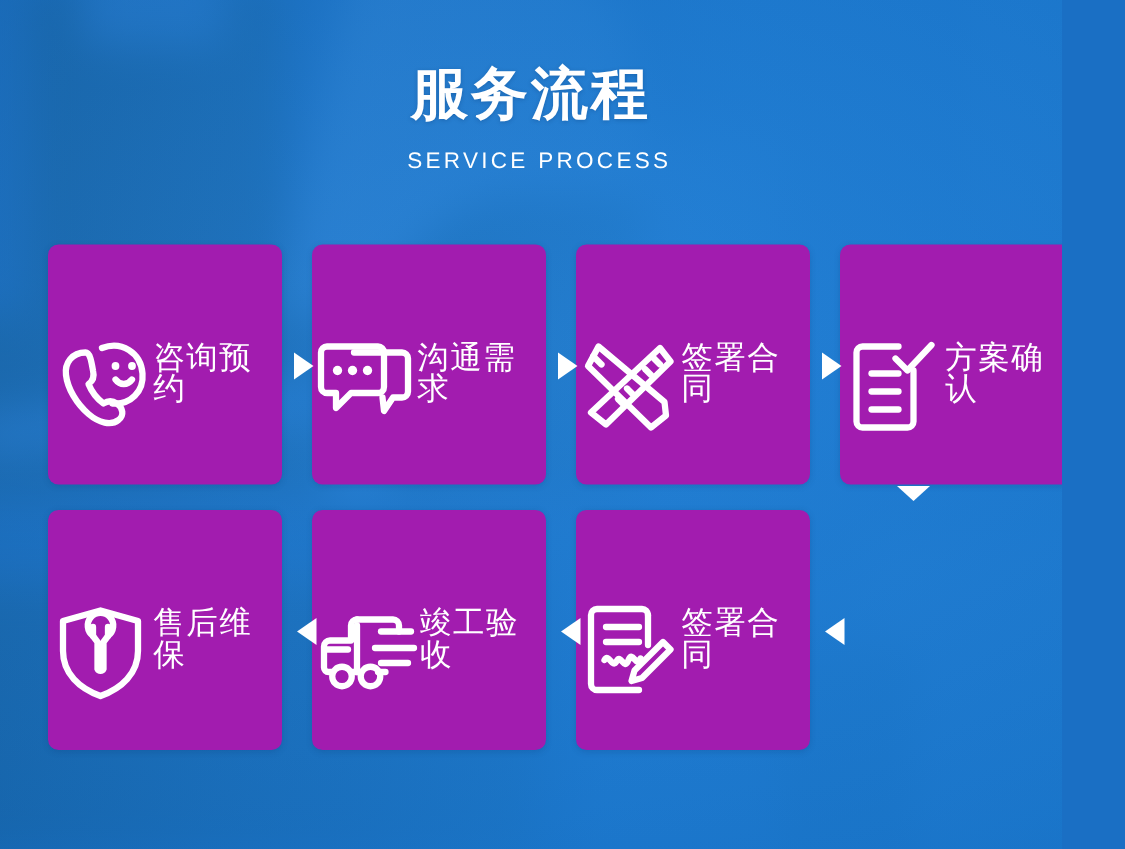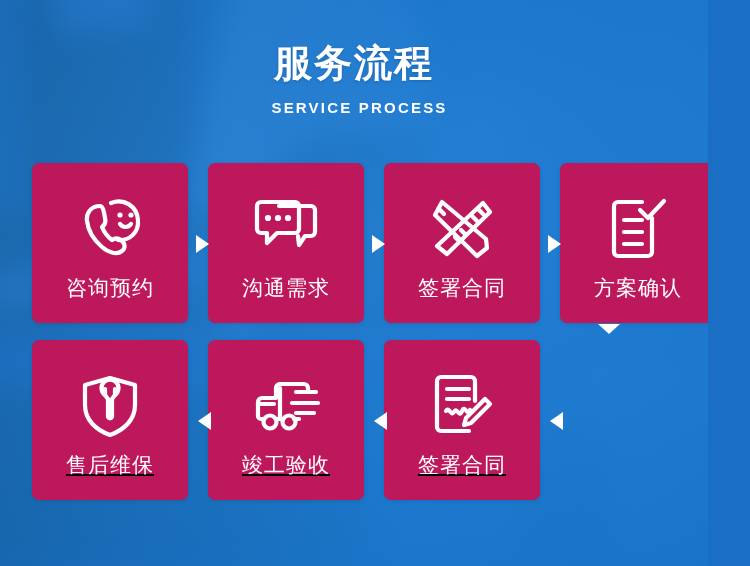--- a/index.html
+++ b/index.html
@@ -31,34 +31,34 @@
 
   
   .header{position:absolute;left:0;right:0;top:44px;text-align:center;z-index:5;}
   .title{
     font-size:38px;font-weight:bold;color:#ffffff;line-height:1;
     letter-spacing:2px;
     text-shadow:0 1px 3px rgba(0,40,90,.25);
   }
   .subtitle{
     margin-top:17px;font-size:15px;color:#ffffff;letter-spacing:2.2px;
-    font-weight:700;
+    font-weight:400;
     padding-left:11px;
   }
 
   
   .grid{position:absolute;left:32px;top:163px;width:686px;z-index:5;}
   .row{position:relative;display:flex;gap:20px;}
-  .row + .row{margin-top:17px;text-decoration:underline;}
+  .row + .row{margin-top:17px;}
   .card{
     position:relative;
     width:156px;height:160px;
-    background:#be185d;
+    background:#a21caf;
     border-radius:7px;
-    display:flex;flex-direction:column;align-items:center;
+    display:flex;flex-direction:row;align-items:center;
     box-shadow:0 1px 4px rgba(4,50,100,.18);
   }
   .card .icon{
     margin-top:30px;
     width:72px;height:72px;
     display:flex;align-items:center;justify-content:center;
   }
   .card .icon svg{display:block;}
   .card .label{
     margin-top:12px;

